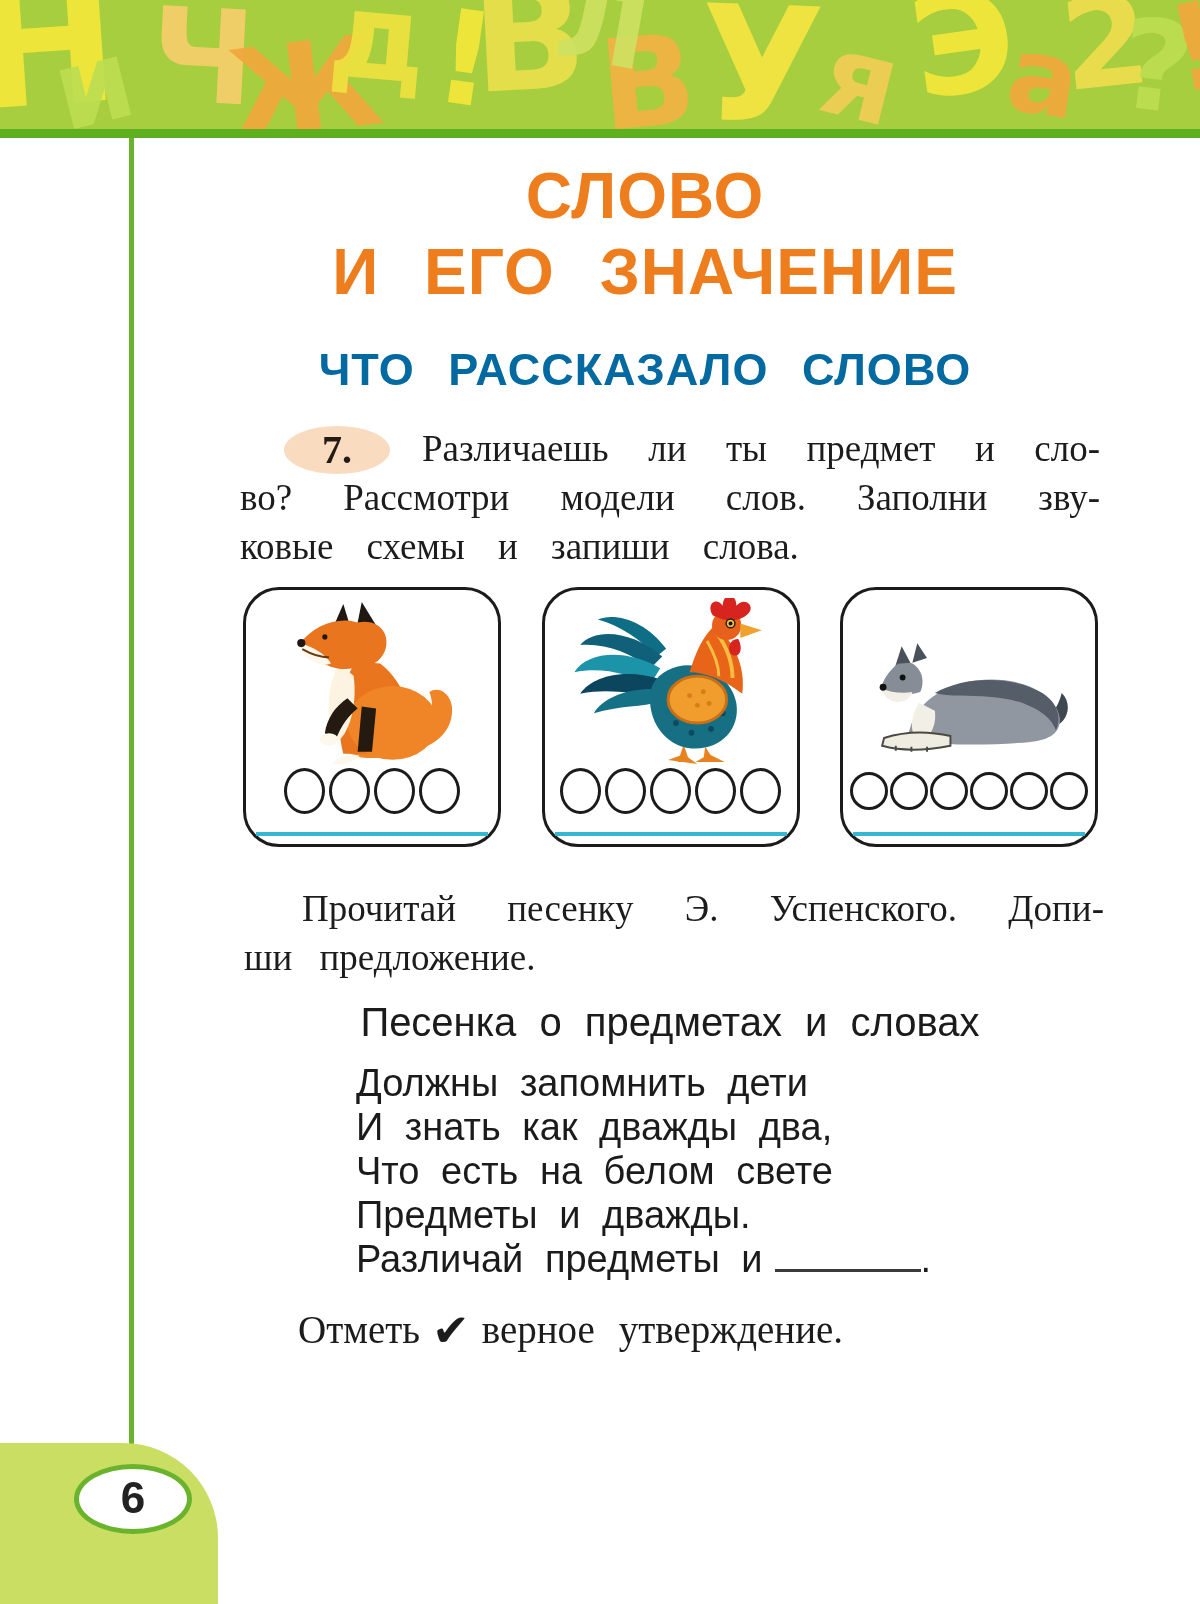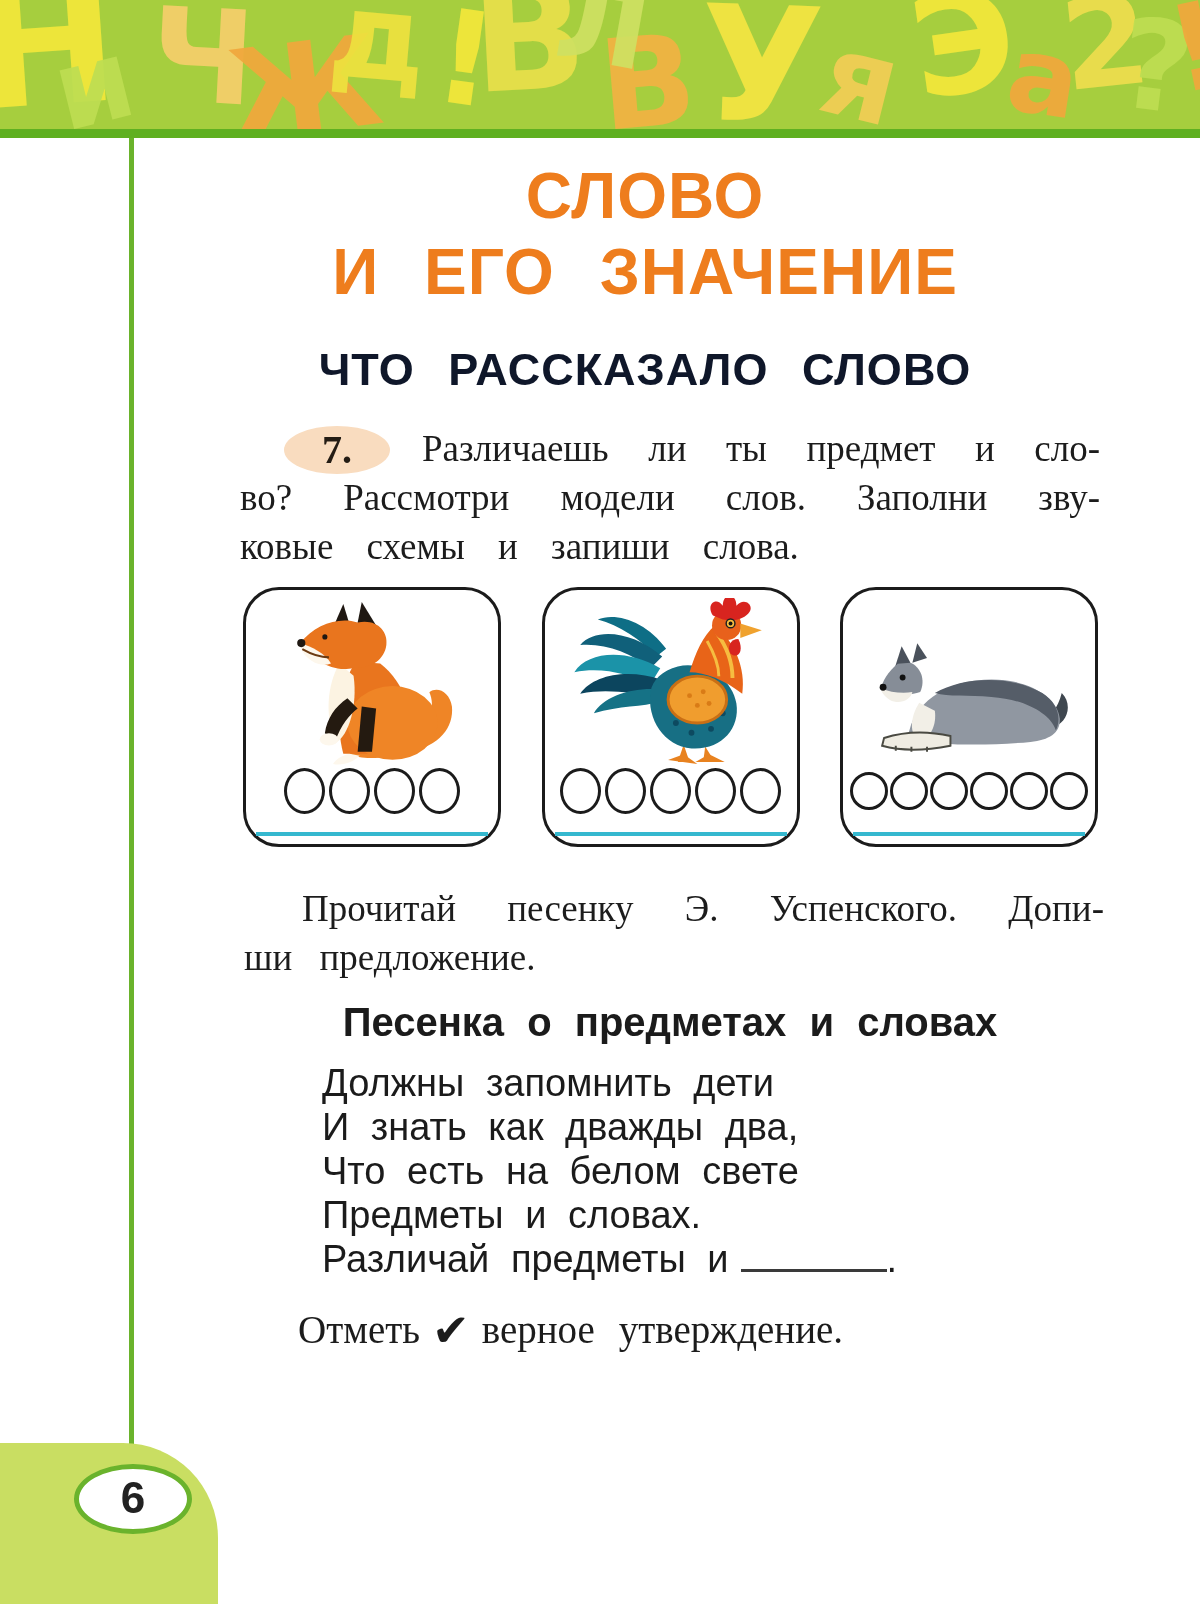--- a/index.html
+++ b/index.html
@@ -12,21 +12,21 @@
   .glyph { position:absolute; font-family:"DejaVu Sans", sans-serif; font-weight:bold; line-height:1; opacity:.92; }
 
   
   .vline { position:absolute; left:129px; top:138px; width:5px; height:1326px; background:#6ab32c; }
 
   
   .title { position:absolute; left:140px; top:158px; width:1010px; text-align:center;
            font-family:"Liberation Sans", sans-serif; font-weight:bold; color:#ee7d1d;
            font-size:64px; line-height:76px; word-spacing:26px; letter-spacing:1px; }
   .subtitle { position:absolute; left:140px; top:344px; width:1010px; text-align:center;
-              font-family:"Liberation Sans", sans-serif; font-weight:bold; color:#0f172a;
+              font-family:"Liberation Sans", sans-serif; font-weight:bold; color:#0369a1;
               font-size:45px; word-spacing:20px; letter-spacing:1px; }
 
   
   .exercise { position:absolute; left:240px; top:424px; width:860px; font-size:37px; line-height:49px; word-spacing:10px; }
   .badge { position:absolute; left:44px; top:2px; width:106px; height:48px; background:#f9dcbf;
            border-radius:50%; text-align:center; font-weight:bold; font-size:40px; line-height:48px; color:#241c14; }
   .exercise-lines div { text-align:justify; text-align-last:justify; }
   .exercise-lines div:first-child { padding-left:182px; }
   .exercise-lines div:last-child { text-align-last:left; word-spacing:24px; }
 
@@ -41,22 +41,22 @@
   .card:nth-child(3) .circle { width:38px; height:38px; }
   .write-line { position:absolute; left:10px; right:10px; bottom:8px; height:4px; background:#35b8cf; }
 
   
   .para2 { position:absolute; left:244px; top:884px; width:860px; font-size:37px; line-height:49px; word-spacing:12px; }
   .para2 div:first-child { text-indent:58px; text-align:justify; text-align-last:justify; }
   .para2 div:last-child { word-spacing:18px; }
 
   
   .poem { position:absolute; left:240px; top:1000px; width:860px; font-family:"Liberation Sans", sans-serif; color:#1b1b1b; }
-  .poem-title { text-align:center; font-weight:bold; font-size:40px; word-spacing:12px; margin-bottom:16px; }
-  .poem-lines div, .poem-last { margin-left:82px; font-size:38px; line-height:44px; word-spacing:11px; }
+  .poem-title { text-align:center; font-weight:normal; font-size:40px; word-spacing:12px; margin-bottom:16px; }
+  .poem-lines div, .poem-last { margin-left:116px; font-size:38px; line-height:44px; word-spacing:11px; }
   .blank { display:inline-block; width:146px; height:8px; border-bottom:3px solid #3a3a3a; margin-left:12px; }
 
   
   .check-line { position:absolute; left:240px; top:1304px; width:860px; padding-left:58px; box-sizing:border-box;
                 font-size:39px; word-spacing:14px; }
   .checkmark { font-family:"DejaVu Sans", sans-serif; font-weight:bold; font-size:45px; margin:0 12px; vertical-align:-3px; }
   .statements { position:absolute; left:240px; top:1336px; width:900px; }
   .statement { display:flex; align-items:center; margin-bottom:17px; }
   .checkbox { width:39px; height:45px; border:4px solid #2ba7d8; border-radius:12px; background:#fff;
               box-sizing:border-box; margin-right:19px; flex:none; }
@@ -213,21 +213,21 @@
       <div>Прочитай песенку Э. Успенского. Допи-</div>
       <div>ши предложение.</div>
     </div>
 
   <div class="poem">
     <div class="poem-title">Песенка о предметах и словах</div>
     <div class="poem-lines">
         <div>Должны запомнить дети</div>
         <div>И знать как дважды два,</div>
         <div>Что есть на белом свете</div>
-        <div>Предметы и словах.</div>
+        <div>Предметы и дважды.</div>
       </div>
     <div class="poem-last">
       <span>Различай предметы и</span><span class="blank"></span><span>.</span>
     </div>
   </div>
 
   <div class="check-line">
     <span>Отметь</span><span class="checkmark">✔</span><span>верное утверждение.</span>
   </div>
 

